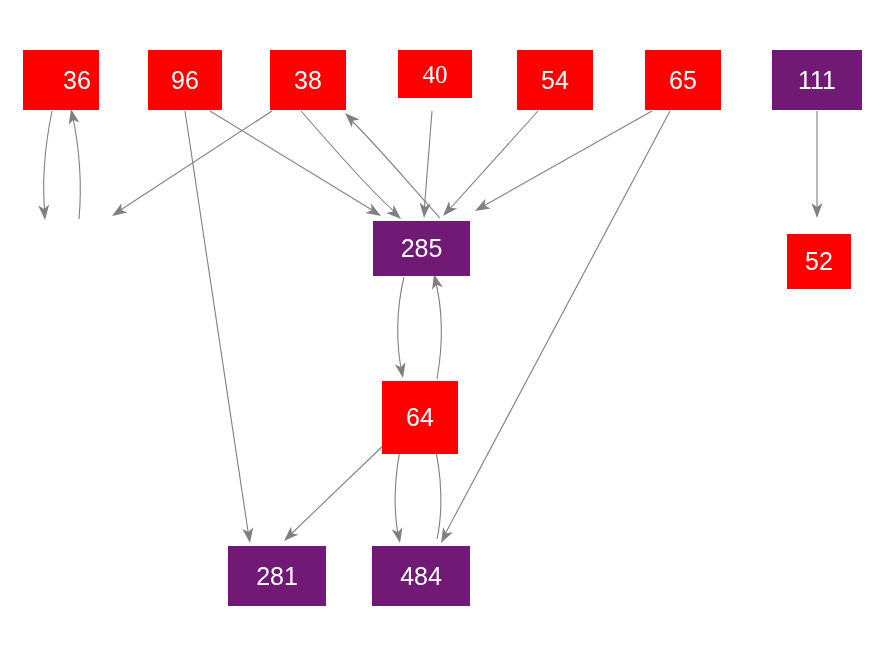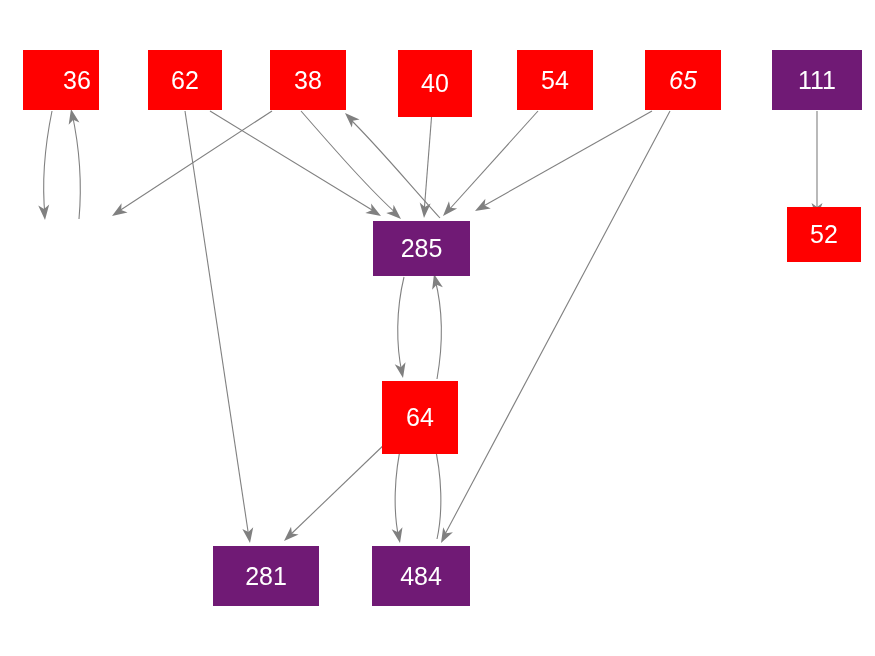--- a/index.html
+++ b/index.html
@@ -89,47 +89,47 @@
       <polygon points="0,0 -15,-5.5 -11,0 -15,5.5" fill="#808080" transform="translate(284,541) rotate(136.16908887347188)"></polygon>
       <path d="M 817,111 L 817,213" fill="none" stroke="#808080" stroke-width="1.1"></path>
       <polygon points="0,0 -15,-5.5 -11,0 -15,5.5" fill="#808080" transform="translate(817,218) rotate(90)"></polygon>
     </svg>
 
   <div id="node-layer">
       <div class="graph-node red" style="left: 23px; top: 50px; width: 76px; height: 60px; padding-left: 32px;">
         <span class="node-label">36</span>
       </div>
       <div class="graph-node red" style="left: 148px; top: 50px; width: 74px; height: 60px;">
-        <span class="node-label">62</span>
+        <span class="node-label">96</span>
       </div>
       <div class="graph-node red" style="left: 270px; top: 50px; width: 76px; height: 60px;">
         <span class="node-label">38</span>
       </div>
-      <div class="graph-node red" style="left: 398px; top: 50px; width: 74px; height: 67px;">
+      <div class="graph-node red" style="left: 398px; top: 50px; width: 74px; height: 48px; font-family: Liberation Serif, serif;">
         <span class="node-label">40</span>
       </div>
       <div class="graph-node red" style="left: 517px; top: 50px; width: 76px; height: 60px;">
         <span class="node-label">54</span>
       </div>
-      <div class="graph-node red" style="left: 645px; top: 50px; width: 76px; height: 60px; font-style: italic;">
+      <div class="graph-node red" style="left: 645px; top: 50px; width: 76px; height: 60px;">
         <span class="node-label">65</span>
       </div>
       <div class="graph-node blue" style="left: 772px; top: 50px; width: 90px; height: 60px;">
         <span class="node-label">111</span>
       </div>
       <div class="graph-node blue" style="left: 373px; top: 221px; width: 97px; height: 55px;">
         <span class="node-label">285</span>
       </div>
-      <div class="graph-node red" style="left: 787px; top: 207px; width: 74px; height: 55px;">
+      <div class="graph-node red" style="left: 787px; top: 234px; width: 64px; height: 55px;">
         <span class="node-label">52</span>
       </div>
       <div class="graph-node red" style="left: 382px; top: 381px; width: 76px; height: 73px;">
         <span class="node-label">64</span>
       </div>
-      <div class="graph-node blue" style="left: 213px; top: 546px; width: 106px; height: 60px;">
+      <div class="graph-node blue" style="left: 228px; top: 546px; width: 98px; height: 60px;">
         <span class="node-label">281</span>
       </div>
       <div class="graph-node blue" style="left: 372px; top: 546px; width: 98px; height: 60px;">
         <span class="node-label">484</span>
       </div>
     </div>
 
 </div>
 
 </body></html>

